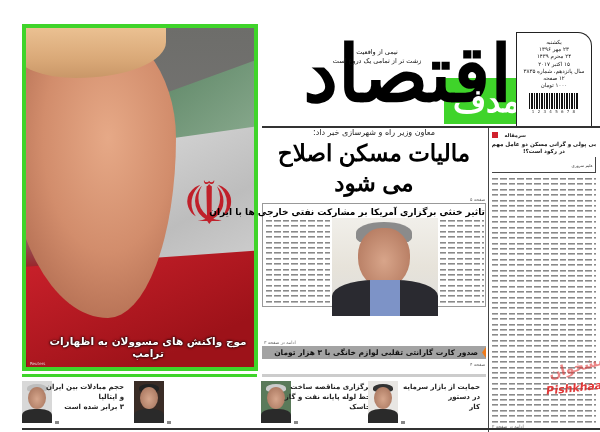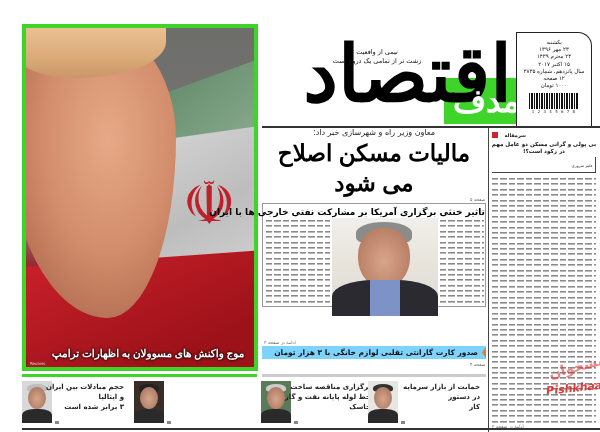--- a/index.html
+++ b/index.html
@@ -27,38 +27,38 @@
   .hero { position: absolute; left: 22px; top: 24px; width: 236px; height: 347px; border: 4px solid #3fd42a; overflow: hidden;
     background: linear-gradient(180deg, #6d6d6a 0%, #757472 30%, #8f8e8c 55%, #9a1c22 72%, #8a1218 100%); }
   .hero-flag-white { position: absolute; right: -20px; top: 110px; width: 190px; height: 130px; background: linear-gradient(160deg, #d8d8d8, #bdbdbd 60%, #cfcfcf); transform: rotate(-8deg); }
   .hero-flag-green { position: absolute; right: -30px; top: 55px; width: 170px; height: 70px; background: linear-gradient(160deg, #5e8d68, #8fb595); transform: rotate(-20deg); opacity: .85; }
   .hero-flag-red { position: absolute; right: -30px; top: 230px; width: 260px; height: 120px; background: linear-gradient(160deg, #c8202a, #9d1219 70%); transform: rotate(-4deg); }
   .hero-emblem { position: absolute; right: 18px; top: 130px; width: 46px; height: 90px; color: #c0202a; font-size: 60px; line-height: 90px; text-align: center; font-family: "DejaVu Serif", serif; }
   .hero-face { position: absolute; left: -20px; top: -10px; width: 170px; height: 300px; border-radius: 45% 55% 40% 60% / 35% 40% 60% 65%;
     background: radial-gradient(ellipse at 60% 40%, #e6a987 0%, #d28d6c 45%, #b06b50 80%, #8d513d 100%); }
   .hero-hair { position: absolute; left: -10px; top: -10px; width: 150px; height: 60px; border-radius: 0 0 60% 40%;
     background: linear-gradient(180deg, #f0c89a, #d9a877 70%, #c99768); }
-  .hero-caption { position: absolute; left: 16px; right: 0; bottom: 8px; text-align: center; color: #fff; font-weight: bold; font-size: 10.5px; text-shadow: 0 0 3px #000, 0 0 2px #000; font-family: Liberation Serif, serif; }
+  .hero-caption { position: absolute; left: 16px; right: 0; bottom: 8px; text-align: center; color: #fff; font-weight: bold; font-size: 10.5px; text-shadow: 0 0 3px #000, 0 0 2px #000; }
   .hero-credit { position: absolute; left: 4px; bottom: 1px; font-size: 4px; color: #ddd; direction: ltr; }
 
   
   .kicker { position: absolute; left: 262px; top: 128px; width: 224px; text-align: center; font-size: 8px; color: #222; }
   .headline { position: absolute; left: 262px; top: 138px; width: 224px; text-align: center; font-family: Liberation Sans, sans-serif; font-weight: bold; font-size: 23px; line-height: 30px; color: #000; letter-spacing: -1px; }
   .section-tag { position: absolute; font-size: 4.5px; color: #666; }
   .story2-box { position: absolute; left: 262px; top: 203px; width: 224px; height: 104px; border: 1px solid #999; background: #fff; }
   .story2-title { position: absolute; left: 0; right: 0; top: 3px; text-align: center; font-weight: bold; font-size: 9px; color: #000; white-space: nowrap; }
   .bodytext { position: absolute; font-size: 3.6px; line-height: 5.4px; color: #555; text-align: justify; overflow: hidden; }
   .bodytext .ln { display: block; height: 5.4px; background: repeating-linear-gradient(90deg, #8a8a8a 0 6px, transparent 6px 8px, #8a8a8a 8px 15px, transparent 15px 17px); background-size: 100% 1.6px; background-repeat: no-repeat; background-position: 0 2px; }
   .person-photo { position: absolute; left: 332px; top: 218px; width: 106px; height: 98px; overflow: hidden;
     background: linear-gradient(180deg, #f1efea 0%, #e7e3da 50%, #ddd 100%); }
   .pp-head { position: absolute; left: 26px; top: 10px; width: 52px; height: 60px; border-radius: 45% 45% 50% 50%; background: radial-gradient(ellipse at 50% 55%, #d8a58a, #b67c62 80%); }
   .pp-hair { position: absolute; left: 24px; top: 4px; width: 56px; height: 22px; border-radius: 50% 50% 30% 30%; background: #8b8b8b; }
   .pp-suit { position: absolute; left: 0px; top: 62px; width: 106px; height: 40px; border-radius: 40% 40% 0 0; background: #2a2a30; }
   .pp-shirt { position: absolute; left: 38px; top: 62px; width: 30px; height: 40px; background: #7d93c7; }
-  .band { position: absolute; left: 262px; top: 346px; width: 224px; height: 13px; background: #7dd3fc; }
+  .band { position: absolute; left: 262px; top: 346px; width: 224px; height: 13px; background: #a3a3a3; }
   .band-arrow { position: absolute; right: 0; top: 1px; width: 4px; height: 11px; background: #f07a1a; clip-path: polygon(100% 0, 0 50%, 100% 100%); }
   .band-title { position: absolute; right: 8px; top: 0; font-size: 7.5px; line-height: 13px; font-weight: bold; color: #111; white-space: nowrap; }
 
   
   .edit-col { position: absolute; left: 488px; top: 128px; width: 112px; height: 304px; }
   .edit-rule { position: absolute; left: 0; top: 0; width: 1px; height: 304px; background: #444; }
   .edit-tag { position: absolute; right: 74px; top: 4px; font-size: 5px; color: #222; font-weight: bold; }
   .edit-marker { position: absolute; right: 102px; top: 4px; width: 6px; height: 6px; background: #d0222e; }
   .edit-title { position: absolute; right: 2px; top: 13px; width: 108px; font-size: 5.6px; line-height: 7px; text-align: center; font-weight: bold; color: #111; }
   .edit-author-box { position: absolute; left: 4px; top: 29px; width: 104px; height: 16px; border-bottom: 1px solid #444; border-right: 1px solid #444; }

